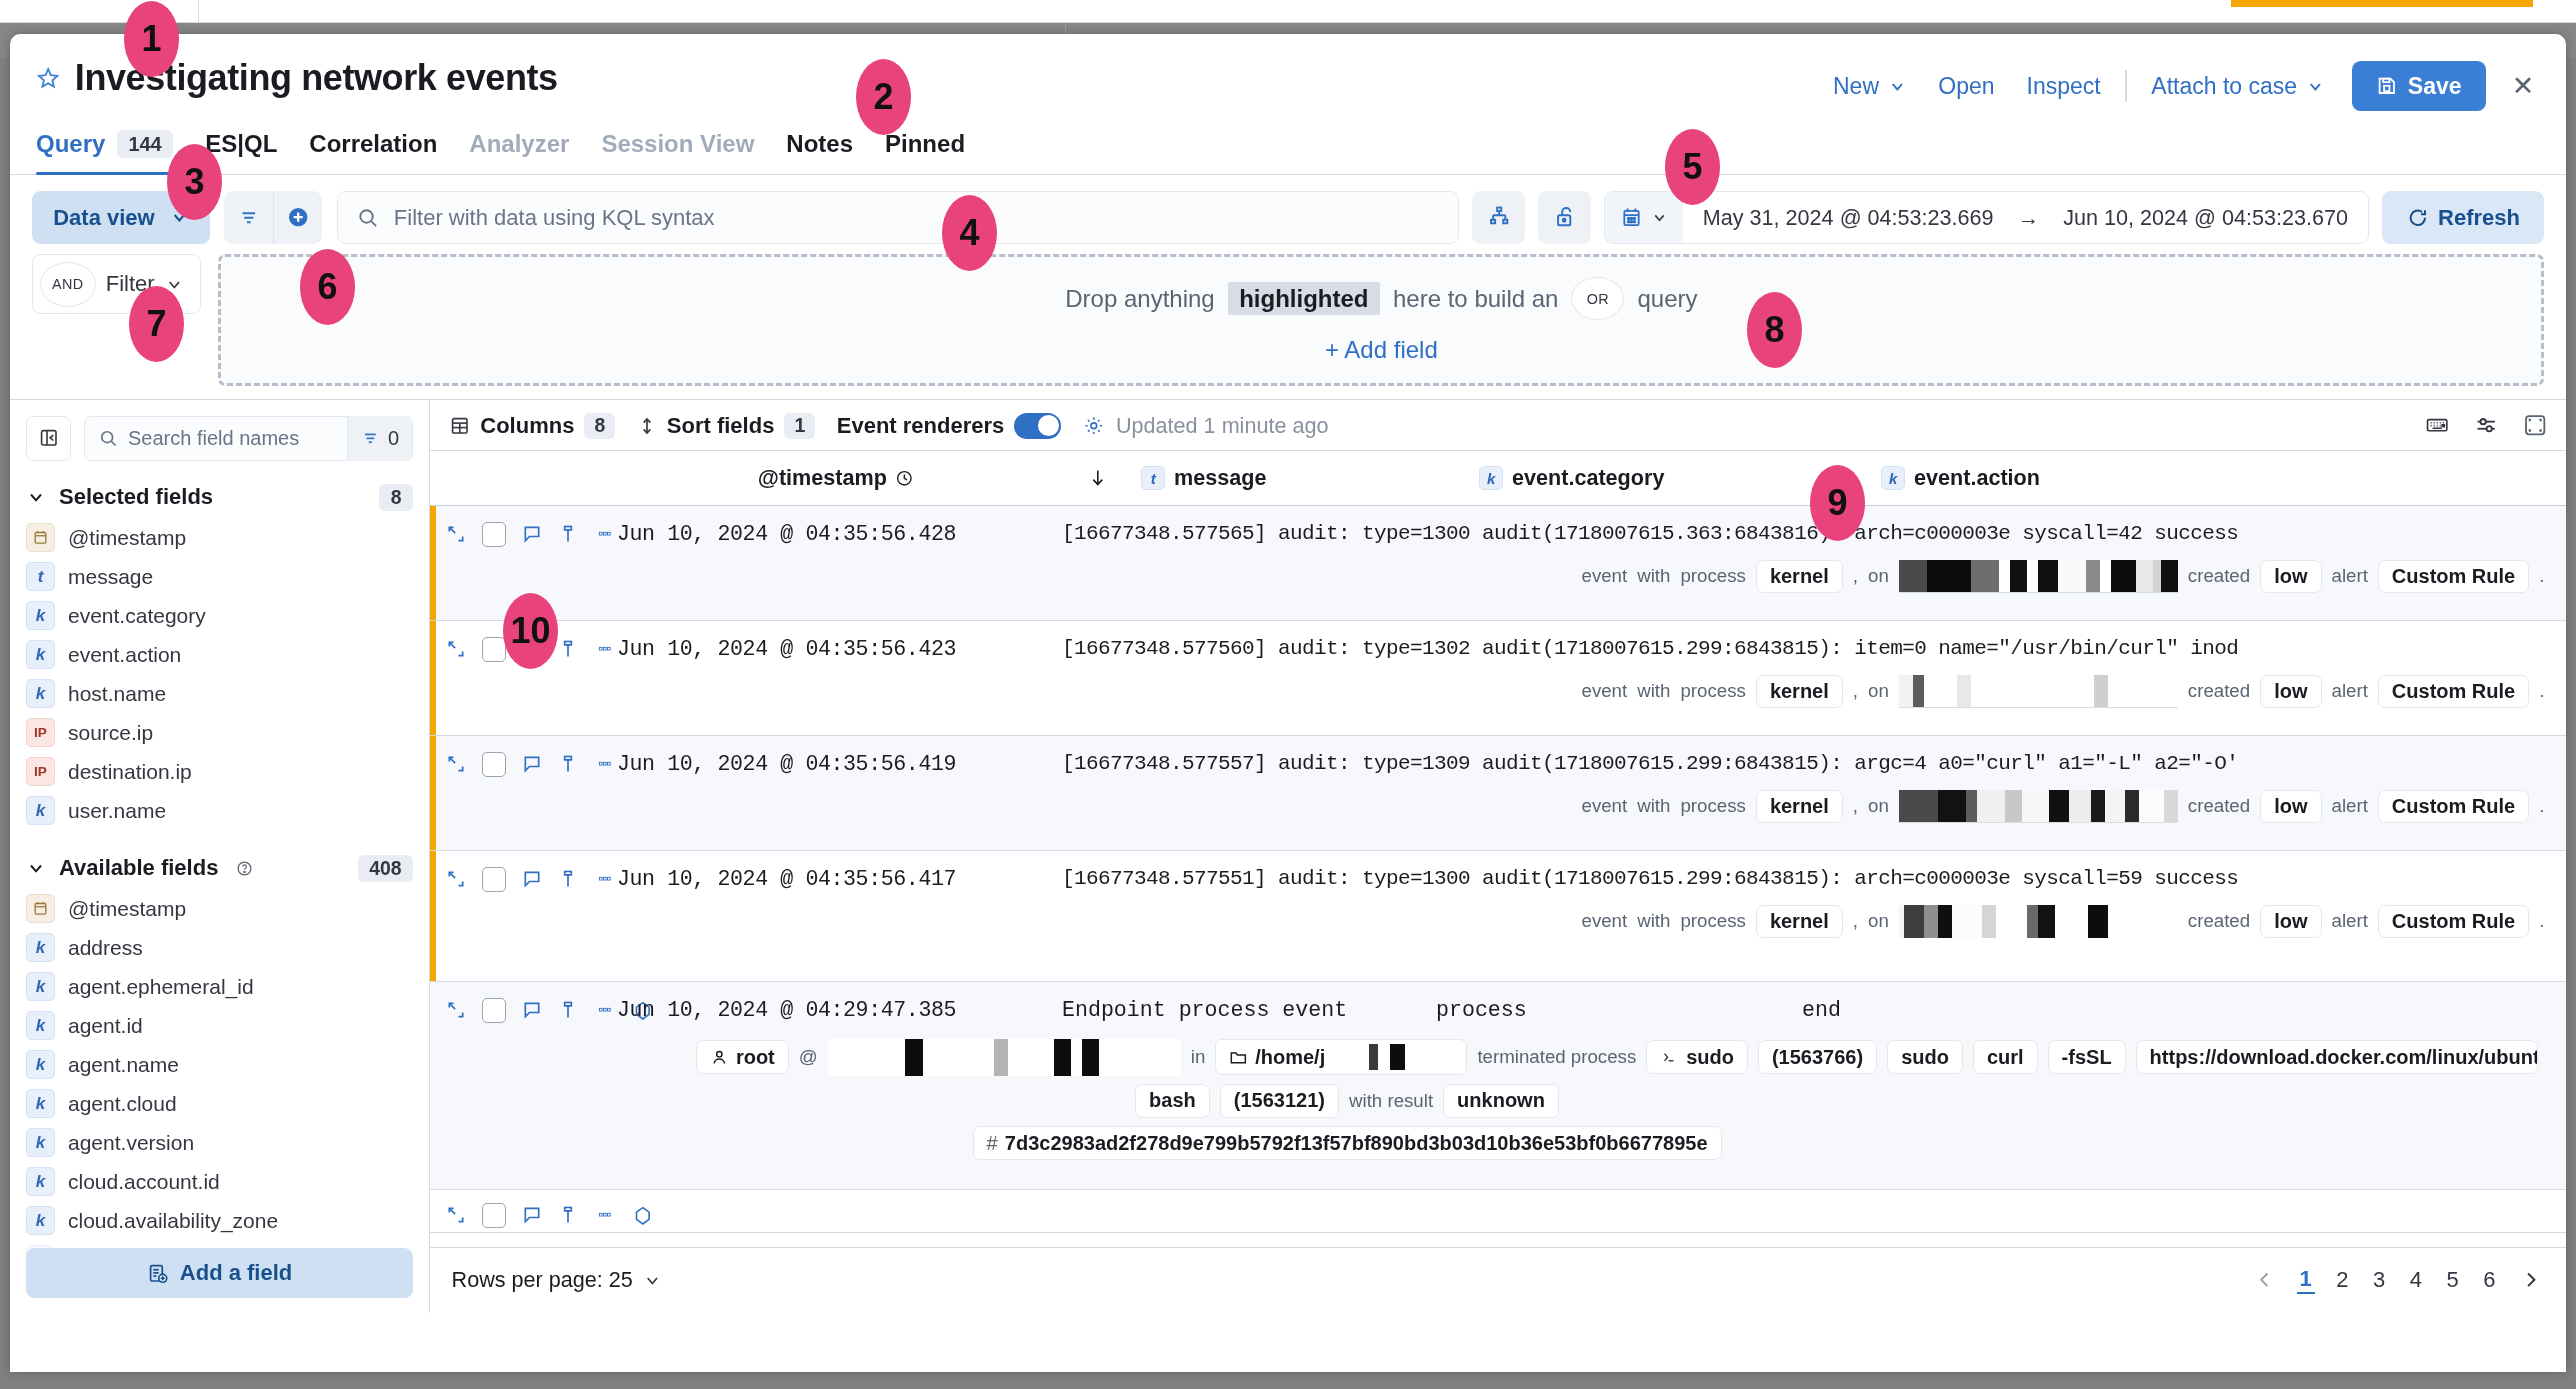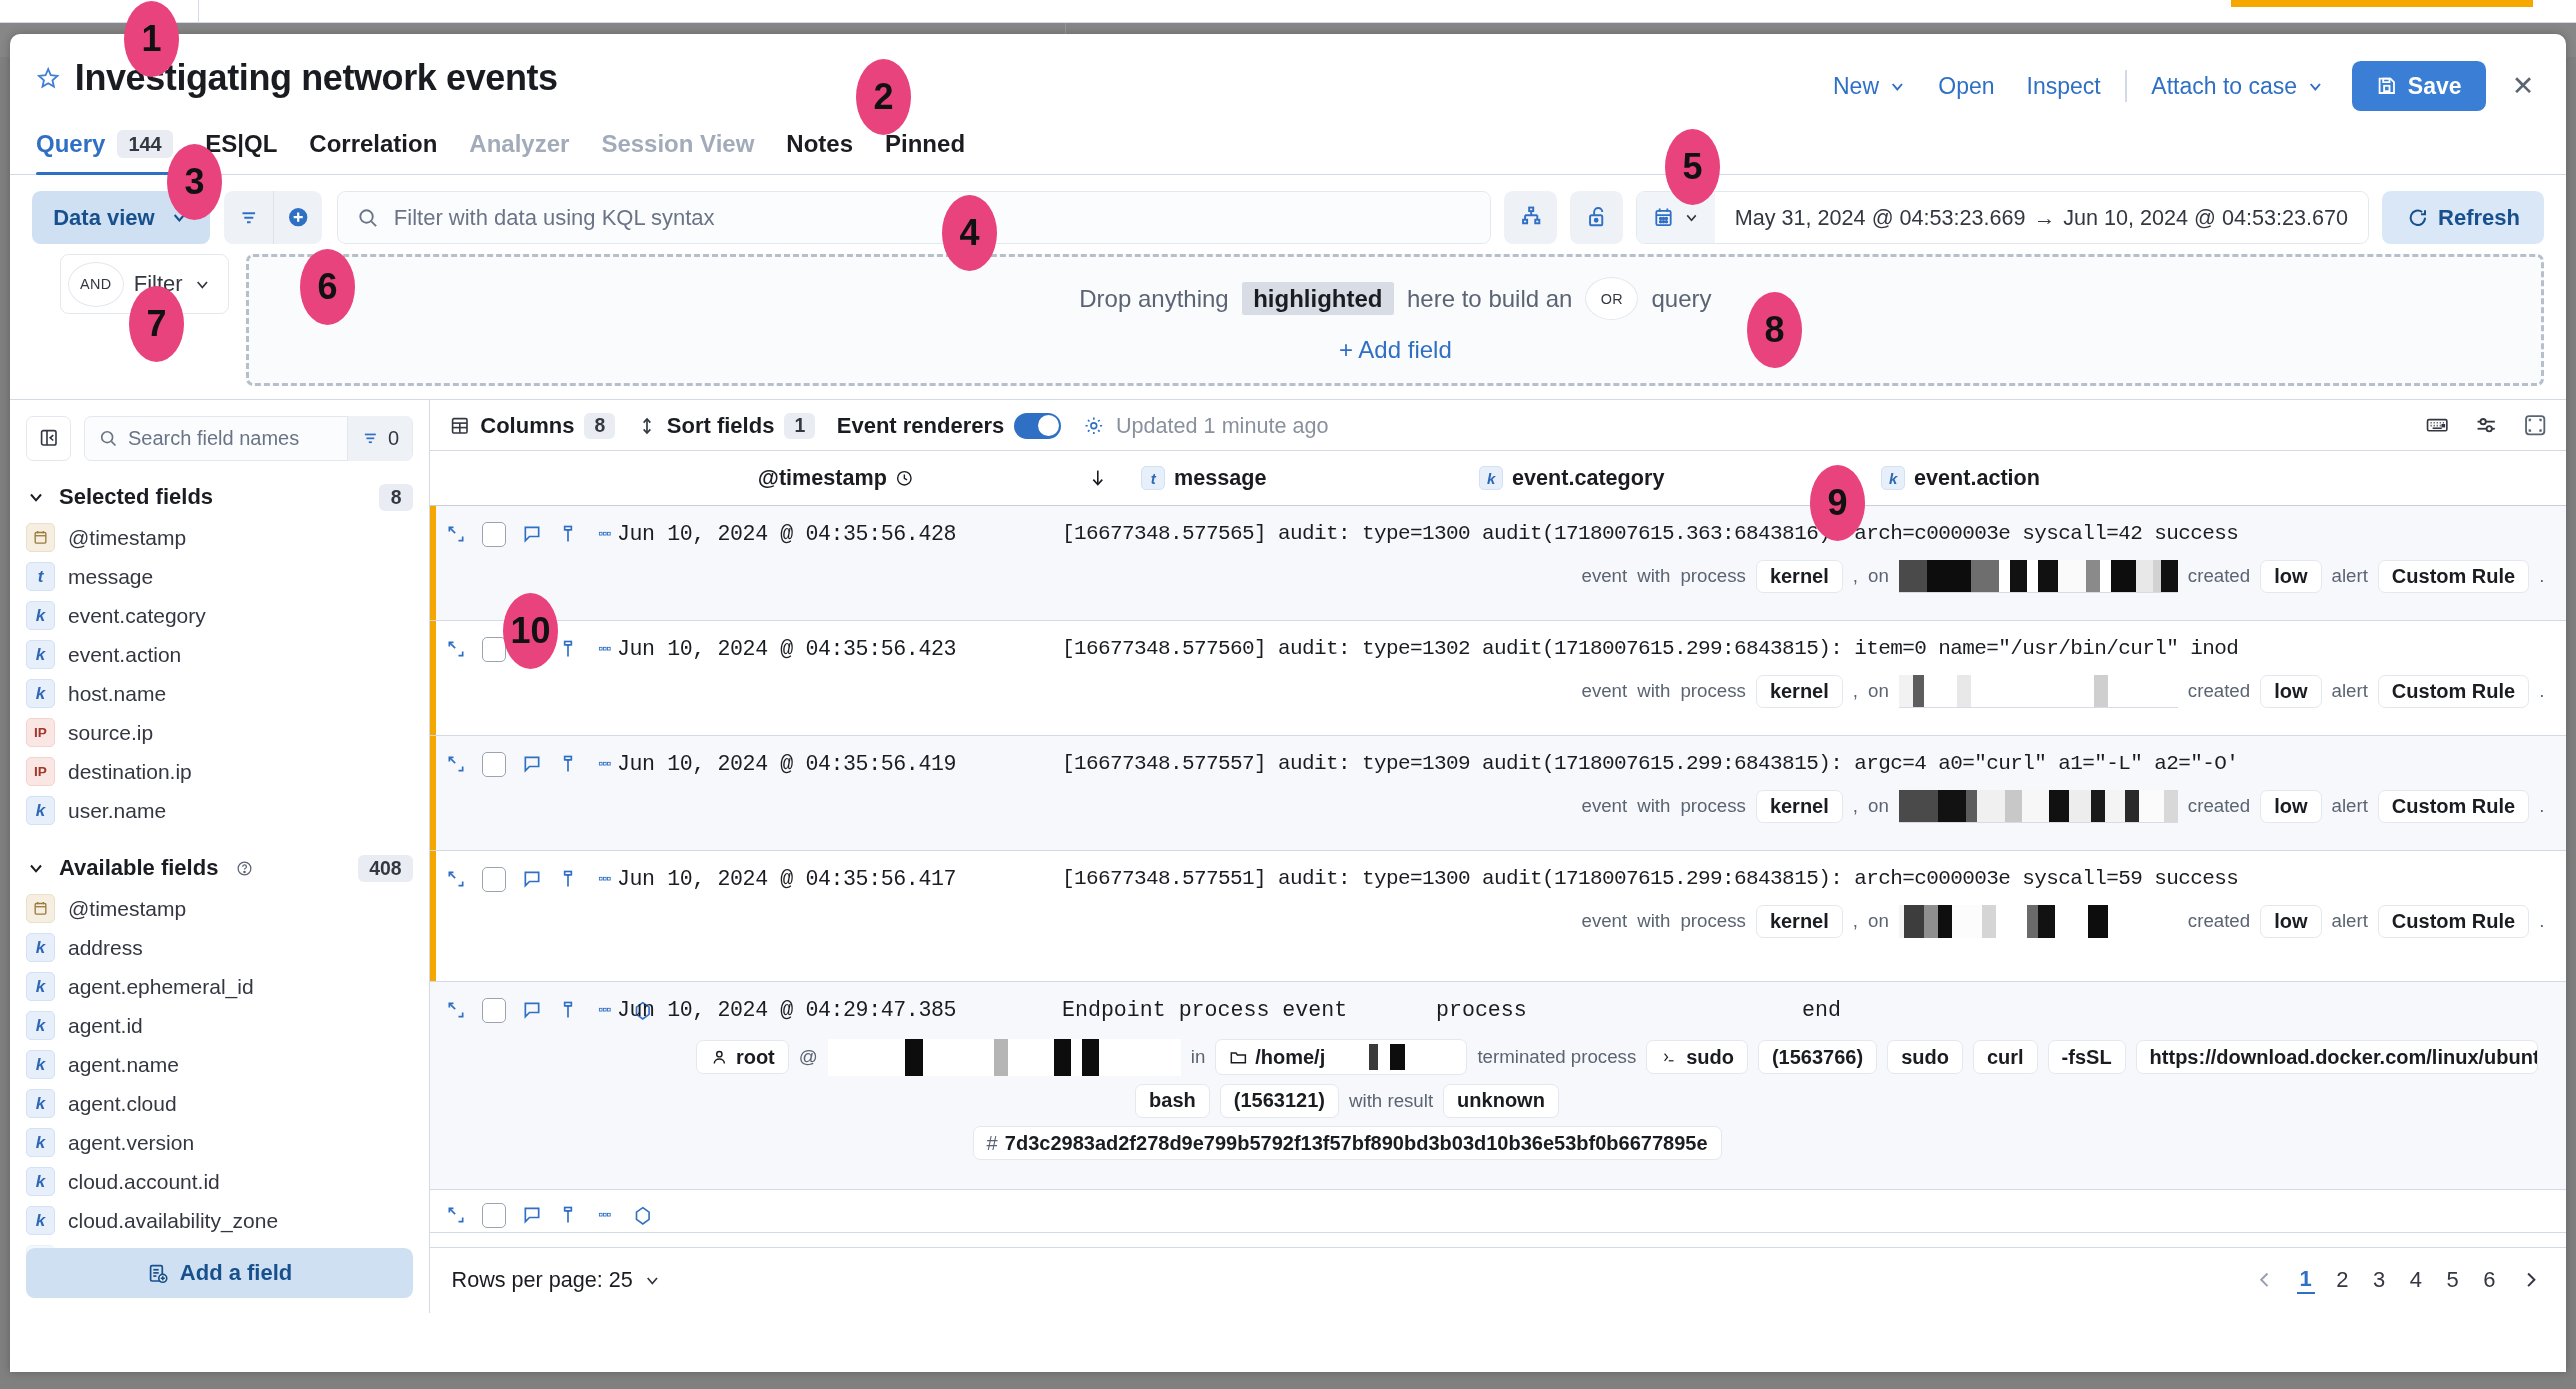--- a/index.html
+++ b/index.html
@@ -67,31 +67,31 @@
   .gsmall .gb:last-child { border-radius:0 8.6px 8.6px 0; border-left:1.4px solid #dbe2ea;}
   .kql {
     flex:1; margin-left:14.4px; height:53px; background:#fbfcfe; border:1.4px solid #e3e8ef; border-radius:8.6px;
     display:flex; align-items:center; gap:14.4px; padding:0 18.7px; font-size:22px; color:#6a7486;
   }
   .icbtn { width:53px; height:53px; background:#eef2f7; border-radius:8.6px; display:flex; align-items:center; justify-content:center; margin-left:13px; cursor:pointer; }
   .datepick {
     margin-left:13px; height:53px; border:1.4px solid #e3e8ef; border-radius:8.6px; display:flex; align-items:center; background:#fff; overflow:hidden;
   }
   .dp-cal { background:#f1f4f9; height:100%; display:flex; align-items:center; gap:8.6px; padding:0 14.4px; cursor:pointer; }
-  .dp-range { display:flex; align-items:center; gap:8px; padding:0 20px; font-size:21.6px; color:#343741; white-space:nowrap; }
+  .dp-range { display:flex; align-items:center; gap:24px; padding:0 20px; font-size:21.6px; color:#343741; white-space:nowrap; }
   .btn-refresh {
     margin-left:13px; background:#d9e7f7; color:#17508c; border-radius:8.6px; height:53px; display:flex; align-items:center;
     gap:10px; padding:0 24.4px; font-size:22px; font-weight:700; cursor:pointer; white-space:nowrap;
   }
 
   
   .frow { display:flex; gap:0; padding:10px 21.6px 13px 21.6px; align-items:stretch; }
   .filter-pill {
     border:1.4px solid #e3e8ef; border-radius:8.6px; background:#fff; height:60px; display:flex; align-items:center;
-    gap:10px; padding:0 17px 0 7.2px; font-size:22px; color:#343741; cursor:pointer; white-space:nowrap;margin-left:28px;
+    gap:10px; padding:0 17px 0 7.2px; font-size:22px; color:#343741; cursor:pointer; white-space:nowrap;
   }
   .and-chip { width:56px; height:45px; border:1.4px solid #e3e8ef; border-radius:50%; background:#fff;
               display:flex; align-items:center; justify-content:center; font-size:14.4px; color:#343741; letter-spacing:0.4px;}
   .dropzone {
     flex:1; margin-left:17px; border:3.6px dashed #b7bfcb; border-radius:7.2px; background:#fafbfd;
     display:flex; flex-direction:column; align-items:center; justify-content:center; gap:16px; padding:20px 0 18.7px 0;
   }
   .dz-line { display:flex; align-items:center; gap:13px; font-size:24px; color:#5b6472; }
   .dz-hl { background:#d7dce5; color:#1a1c21; font-weight:700; padding:2.9px 11.5px; border-radius:2.2px; }
   .or-chip { width:53px; height:43px; border:1.4px solid #e3e8ef; border-radius:50%; background:#fff;

